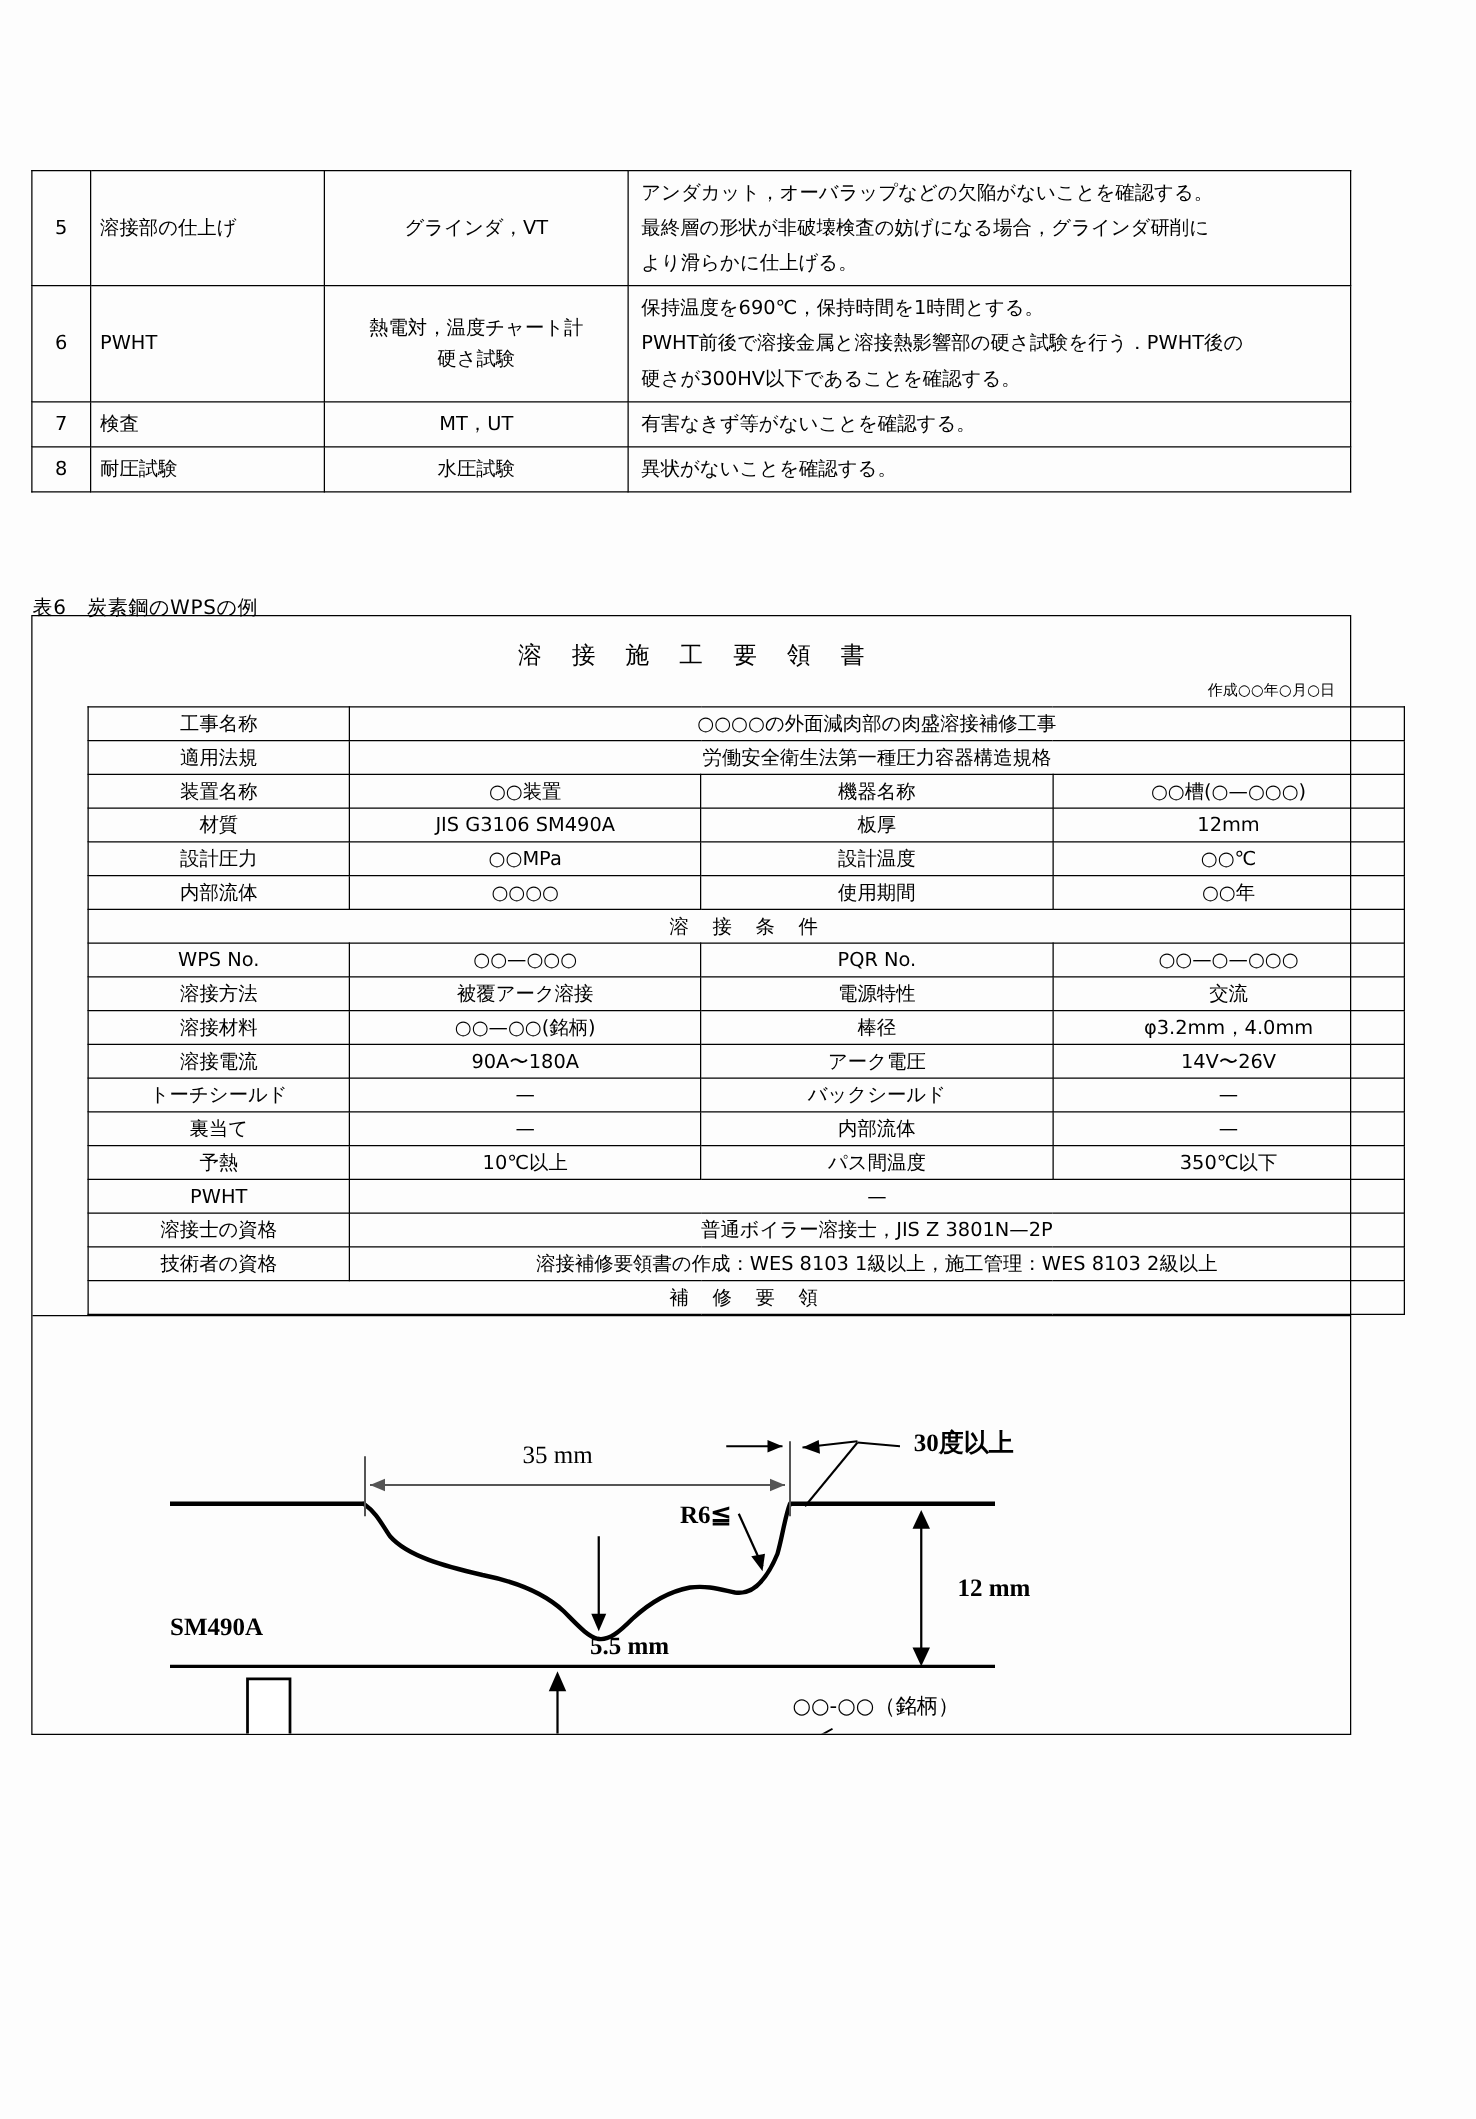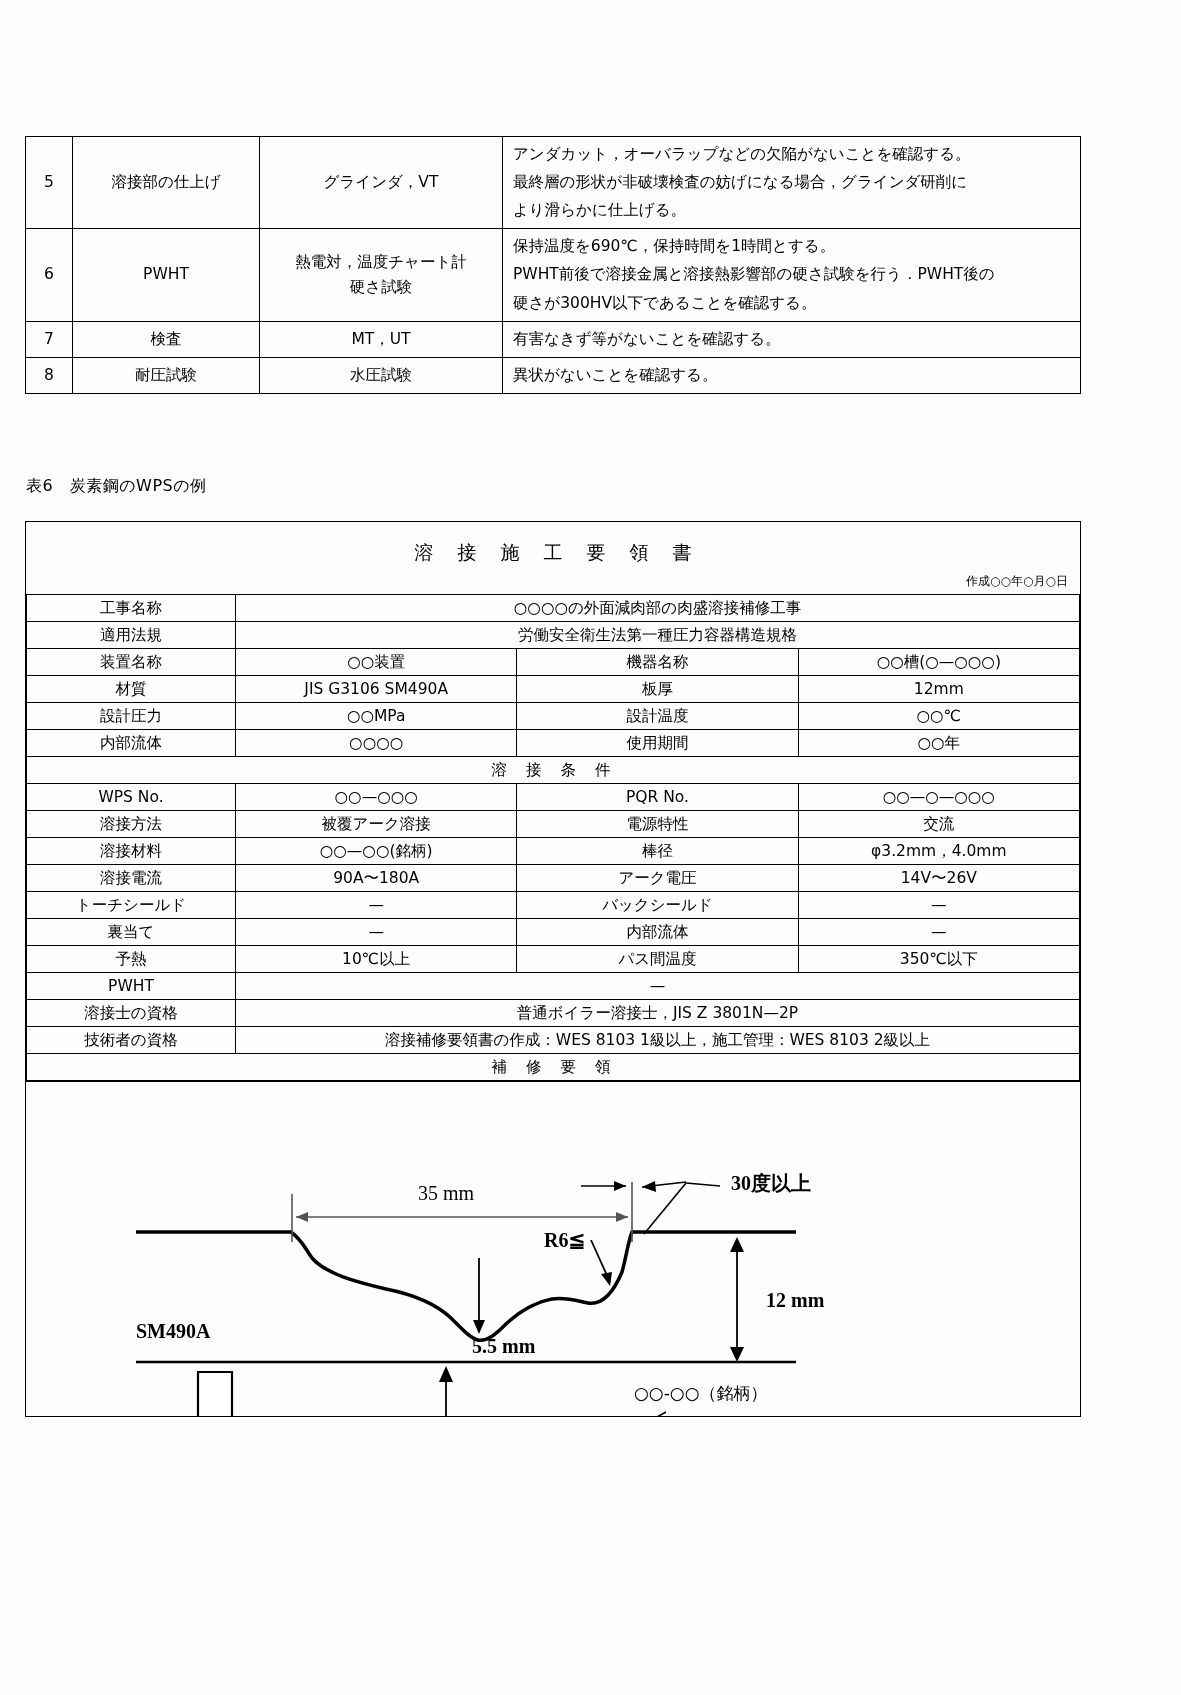--- a/index.html
+++ b/index.html
@@ -34,42 +34,42 @@
     table-layout: fixed;
   }
   .top-table td {
     border: 1px solid #000;
     font-size: 15.5px;
     line-height: 1.62;
     padding: 5px 7px;
     vertical-align: middle;
   }
   .top-table td.c-no      { width: 32px;  text-align: center; }
-  .top-table td.c-item    { width: 172px; text-align: center; }
+  .top-table td.c-item    { width: 172px; }
   .top-table td.c-method  { width: 228px; text-align: center; }
   .top-table td.c-desc    { text-align: left; padding-left: 10px; }
   .top-table td.c-desc p  { margin: 0 0 3px 0; }
   .top-table td.c-desc p:last-child { margin-bottom: 0; }
   .nw { white-space: nowrap; }
 
   
   .caption {
     position: absolute;
     left: 26px;
     top: 476px;
     font-size: 16px;
     letter-spacing: 0.5px;
     white-space: pre;
   }
 
   
   .wps-wrap {
     position: absolute;
     left: 25px;
-    top: 521px;
+    top: 492px;
     width: 1056px;
     border: 1.6px solid #000;
     box-sizing: border-box;
   }
   .wps-head {
     padding: 18px 0 4px 0;
   }
   .wps-title {
     text-align: center;
     font-size: 19px;
@@ -80,20 +80,21 @@
   .wps-date {
     text-align: right;
     font-size: 12px;
     padding: 7px 12px 0 0;
     white-space: pre;
   }
   table.wps {
     width: 100%;
     border-collapse: collapse;
     table-layout: fixed;
+    margin-left: 44px;
   }
   table.wps td {
     border: 1px solid #000;
     font-size: 15.5px;
     height: 24px;
     padding: 1px 4px;
     text-align: center;
     vertical-align: middle;
     white-space: pre;
     overflow: hidden;

